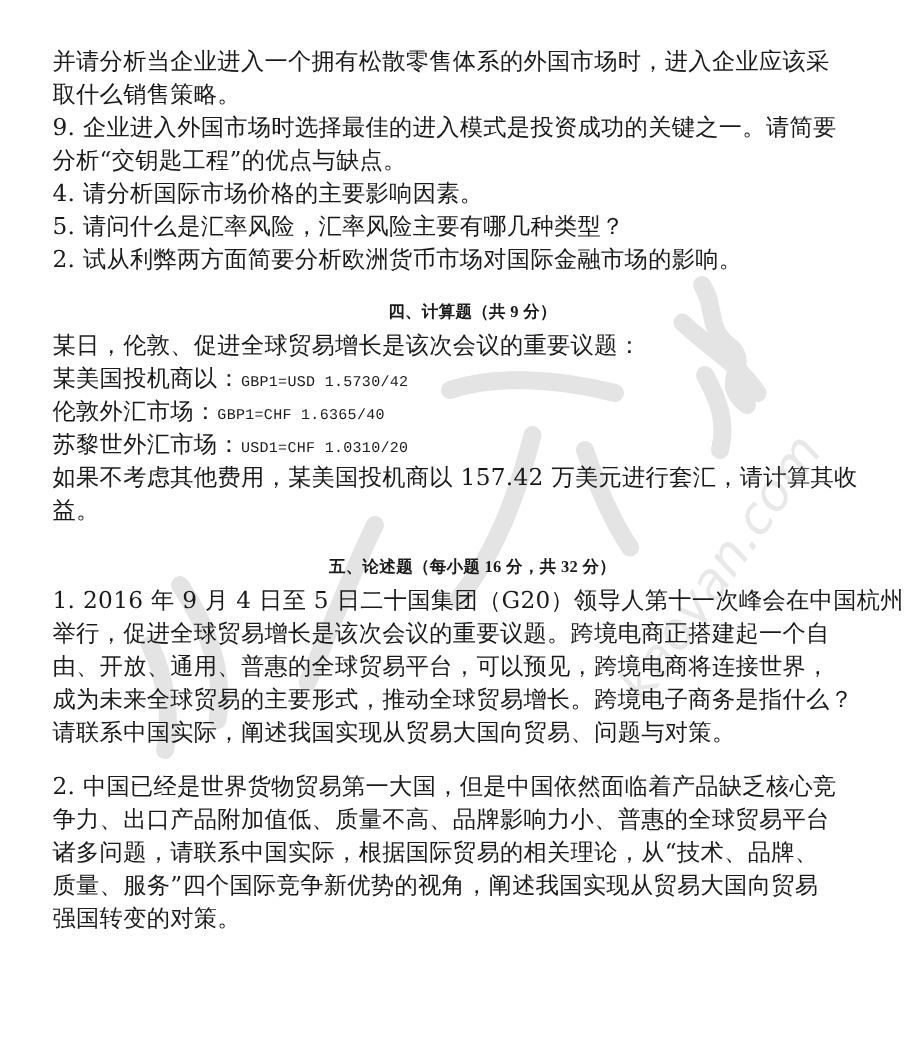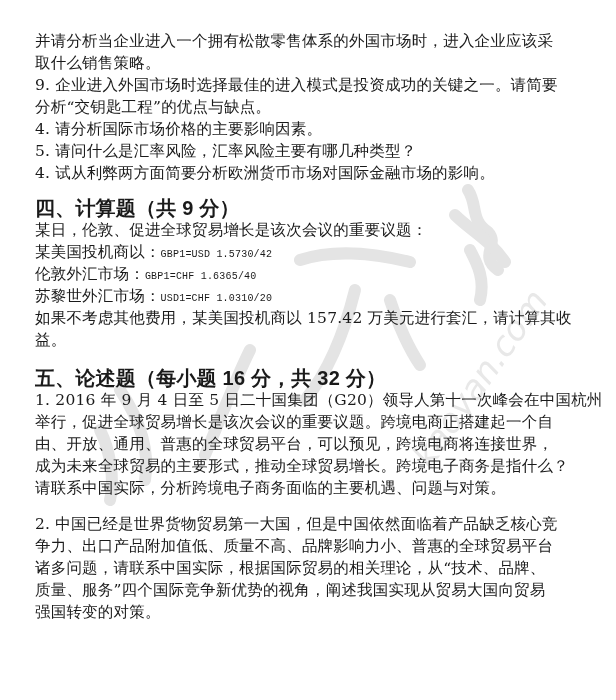--- a/index.html
+++ b/index.html
@@ -1,21 +1,21 @@
 <!DOCTYPE html>
 <html><head>
 <meta charset="utf-8">
 <style>
   html, body { margin: 0; padding: 0; background: #ffffff; }
   body { width: 616px; height: 700px; position: relative; overflow: hidden;
          font-family: "DejaVu Serif", "Liberation Serif", serif; color: #1a1a1a; }
   .page { position: absolute; left: 35px; top: 30px; width: 560px; }
   .line { font-size: 15.5px; line-height: 22px; height: 22px; white-space: nowrap; letter-spacing: 0.2px; }
   .mono { font-family: "Liberation Mono", "DejaVu Sans Mono", monospace; font-size: 10px; }
-  .heading { font-family: Liberation Sans, sans-serif; font-weight: bold; font-size: 20px; }
+  .heading { font-family: Liberation Serif, serif; font-weight: bold; font-size: 11px; text-align: center; }
   .gap-sm { height: 13px; }
   .gap-md { height: 16px; }
   .gap-lg { height: 14px; }
   .watermark { position: absolute; pointer-events: none; }
 </style>
 </head>
 <body>
 
 <svg class="watermark" width="616" height="700" viewBox="0 0 616 700" style="left:0;top:0;">
   <g fill="none" stroke="#e4e4e4" stroke-linecap="round" stroke-width="12">
@@ -34,21 +34,21 @@
 
 <div class="page">
 
   <div>
     <div class="line">并请分析当企业进入一个拥有松散零售体系的外国市场时，进入企业应该采</div>
     <div class="line">取什么销售策略。</div>
     <div class="line">9. 企业进入外国市场时选择最佳的进入模式是投资成功的关键之一。请简要</div>
     <div class="line">分析“交钥匙工程”的优点与缺点。</div>
     <div class="line">4. 请分析国际市场价格的主要影响因素。</div>
     <div class="line">5. 请问什么是汇率风险，汇率风险主要有哪几种类型？</div>
-    <div class="line">4. 试从利弊两方面简要分析欧洲货币市场对国际金融市场的影响。</div>
+    <div class="line">2. 试从利弊两方面简要分析欧洲货币市场对国际金融市场的影响。</div>
   </div>
 
   <div class="gap-sm"></div>
 
   <div>
     <div class="line heading">四、计算题（共 9 分）</div>
     <div class="line">某日，伦敦、促进全球贸易增长是该次会议的重要议题：</div>
     <div class="line">
       <span>某美国投机商以：</span><span class="mono">GBP1=USD 1.5730/42</span>
     </div>
@@ -63,21 +63,21 @@
   </div>
 
   <div class="gap-md"></div>
 
   <div>
     <div class="line heading">五、论述题（每小题 16 分，共 32 分）</div>
     <div class="line">1. 2016 年 9 月 4 日至 5 日二十国集团（G20）领导人第十一次峰会在中国杭州</div>
     <div class="line">举行，促进全球贸易增长是该次会议的重要议题。跨境电商正搭建起一个自</div>
     <div class="line">由、开放、通用、普惠的全球贸易平台，可以预见，跨境电商将连接世界，</div>
     <div class="line">成为未来全球贸易的主要形式，推动全球贸易增长。跨境电子商务是指什么？</div>
-    <div class="line">请联系中国实际，分析跨境电子商务面临的主要机遇、问题与对策。</div>
+    <div class="line">请联系中国实际，阐述我国实现从贸易大国向贸易、问题与对策。</div>
 
     <div class="gap-lg"></div>
 
     <div class="line">2. 中国已经是世界货物贸易第一大国，但是中国依然面临着产品缺乏核心竞</div>
     <div class="line">争力、出口产品附加值低、质量不高、品牌影响力小、普惠的全球贸易平台</div>
     <div class="line">诸多问题，请联系中国实际，根据国际贸易的相关理论，从“技术、品牌、</div>
     <div class="line">质量、服务”四个国际竞争新优势的视角，阐述我国实现从贸易大国向贸易</div>
     <div class="line">强国转变的对策。</div>
   </div>
 </div>

